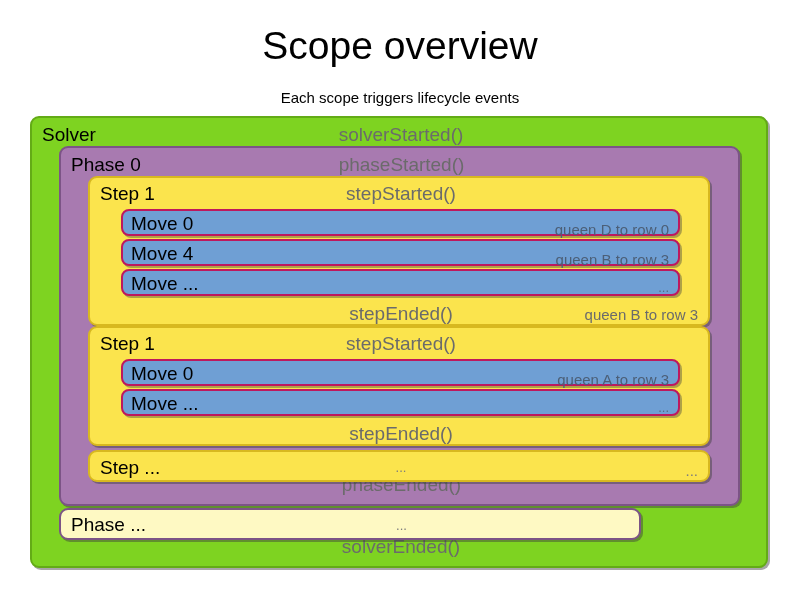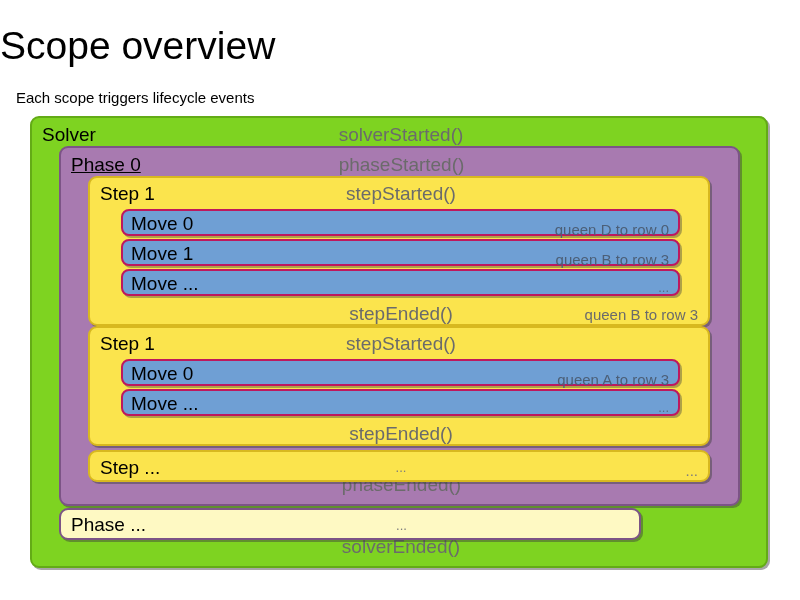--- a/index.html
+++ b/index.html
@@ -14,20 +14,21 @@
     overflow: hidden;
     position: relative;
   }
 
   
   .header {
     position: absolute;
     left: 0;
     top: 0;
     width: 800px;
+    text-align: center;
   }
   .title {
     margin: 0;
     padding-top: 26px;
     font-size: 39px;
     font-weight: normal;
     color: #000000;
     letter-spacing: 0px;
     line-height: 1.05;
   }
@@ -86,21 +87,21 @@
 
   
   #phase0-scope {
     left: 59px;
     top: 146px;
     width: 681px;
     height: 360px;
     background: #a87ab0;
     border: 2px solid #7c5486;
   }
-  #phase0-label   { left: 10px; top: 6px; text-decoration: underline; }
+  #phase0-label   { left: 10px; top: 6px; }
   #phase0-started { left: 0;    top: 6px;   width: 681px; }
   #phase0-ended   { left: 0;    top: 326px; width: 681px; }
 
   
   #phasex-scope {
     left: 59px;
     top: 508px;
     width: 582px;
     height: 32px;
     background: #fef9c3;
@@ -197,21 +198,21 @@
   <span class="scope-event step-started">stepStarted()</span>
   <span class="scope-event step-ended" id="step0-ended">stepEnded()</span>
   <span class="scope-detail step-result" id="step0-result">queen B to row 3</span>
 </div>
 
 <div class="move-scope" id="move-s0-0">
   <span class="move-label">Move 0</span>
   <span class="move-detail">queen D to row 0</span>
 </div>
 <div class="move-scope" id="move-s0-1">
-  <span class="move-label">Move 1</span>
+  <span class="move-label">Move 4</span>
   <span class="move-detail">queen B to row 3</span>
 </div>
 <div class="move-scope" id="move-s0-2">
   <span class="move-label">Move ...</span>
   <span class="move-detail dots">...</span>
 </div>
 
 <div class="scope step-scope" id="step1-scope">
   <span class="scope-label step-label">Step 1</span>
   <span class="scope-event step-started">stepStarted()</span>

